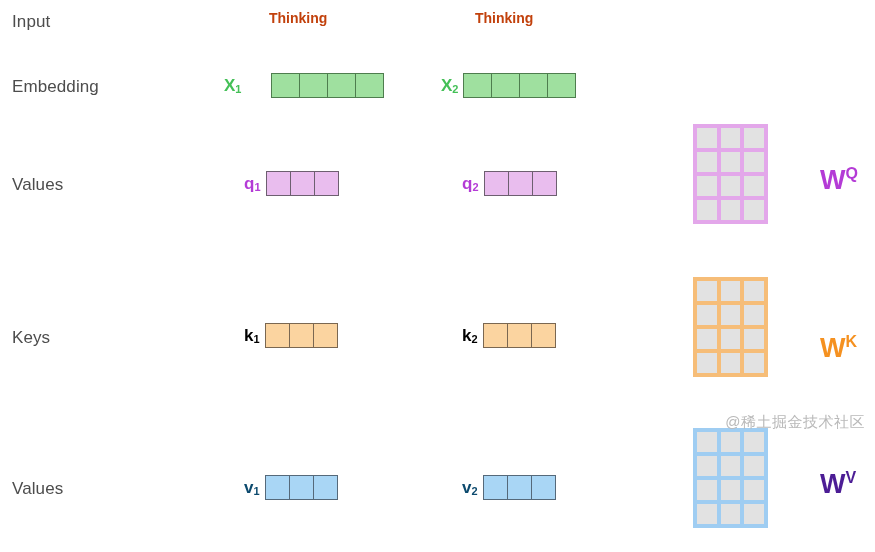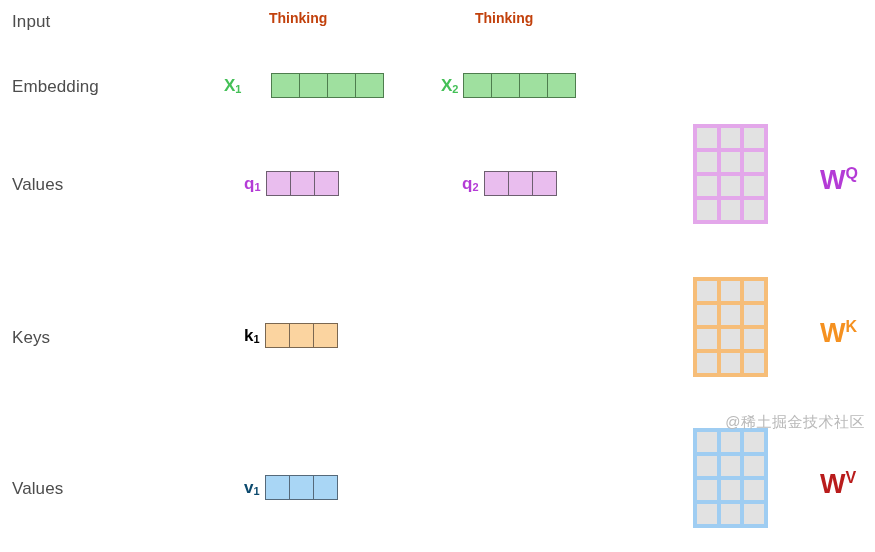--- a/index.html
+++ b/index.html
@@ -109,22 +109,22 @@
     line-height: 1;
     white-space: nowrap;
   }
   .w-label sup {
     font-size: 16px;
     font-weight: bold;
     vertical-align: super;
     line-height: 1;
   }
   .w-purple { color: #b43bd6; }
-  .w-orange { color: #f59120; }
-  .w-blue   { color: #b91c1c; }
+  .w-orange { color: #f59120; margin-top: 15px; }
+  .w-blue   { color: #4c1d95; }
 
   
   .watermark {
     position: absolute;
     right: 10px;
     bottom: 8px;
     font-size: 15px;
     color: #b9b9b9;
     white-space: nowrap;
     letter-spacing: 0.5px;
@@ -200,20 +200,28 @@
 
   <div class="vec orange" style="left:244px; top:323px;">
     <span class="vec-label"><span>k</span><sub>1</sub></span>
     <span class="cells">
       <span class="cell" style="width:25px;height:25px;"></span>
       <span class="cell" style="width:25px;height:25px;"></span>
       <span class="cell" style="width:25px;height:25px;"></span>
     </span>
   </div>
 
+  <div class="vec orange" style="left:462px; top:323px;">
+    <span class="vec-label"><span>k</span><sub>2</sub></span>
+    <span class="cells">
+      <span class="cell" style="width:25px;height:25px;"></span>
+      <span class="cell" style="width:25px;height:25px;"></span>
+      <span class="cell" style="width:25px;height:25px;"></span>
+    </span>
+  </div>
 
   <div class="matrix m-orange" style="left:693px; top:277px; width:75px; height:100px;">
     <span class="mcell"></span>
     <span class="mcell"></span>
     <span class="mcell"></span>
     <span class="mcell"></span>
     <span class="mcell"></span>
     <span class="mcell"></span>
     <span class="mcell"></span>
     <span class="mcell"></span>
@@ -226,20 +234,28 @@
 
   <div class="vec blue" style="left:244px; top:475px;">
     <span class="vec-label"><span>v</span><sub>1</sub></span>
     <span class="cells">
       <span class="cell" style="width:25px;height:25px;"></span>
       <span class="cell" style="width:25px;height:25px;"></span>
       <span class="cell" style="width:25px;height:25px;"></span>
     </span>
   </div>
 
+  <div class="vec blue" style="left:462px; top:475px;">
+    <span class="vec-label"><span>v</span><sub>2</sub></span>
+    <span class="cells">
+      <span class="cell" style="width:25px;height:25px;"></span>
+      <span class="cell" style="width:25px;height:25px;"></span>
+      <span class="cell" style="width:25px;height:25px;"></span>
+    </span>
+  </div>
 
   <div class="matrix m-blue" style="left:693px; top:428px; width:75px; height:100px;">
     <span class="mcell"></span>
     <span class="mcell"></span>
     <span class="mcell"></span>
     <span class="mcell"></span>
     <span class="mcell"></span>
     <span class="mcell"></span>
     <span class="mcell"></span>
     <span class="mcell"></span>

